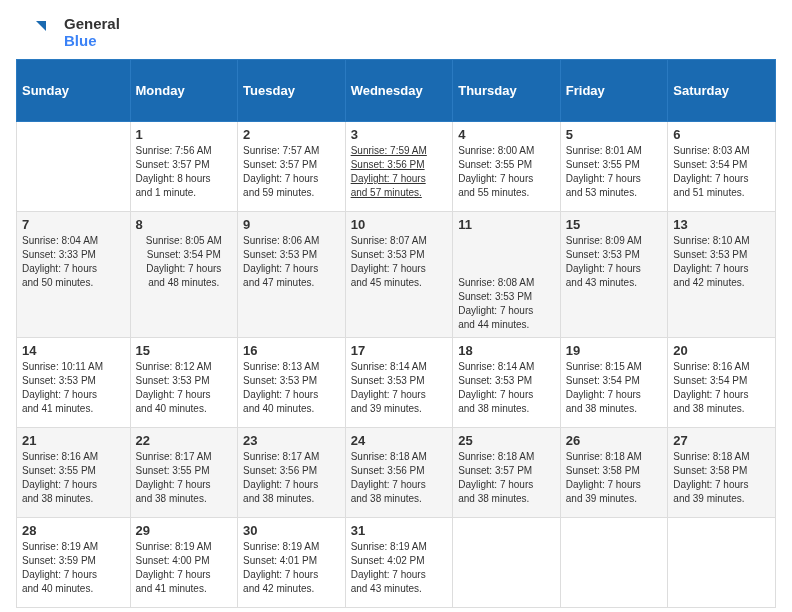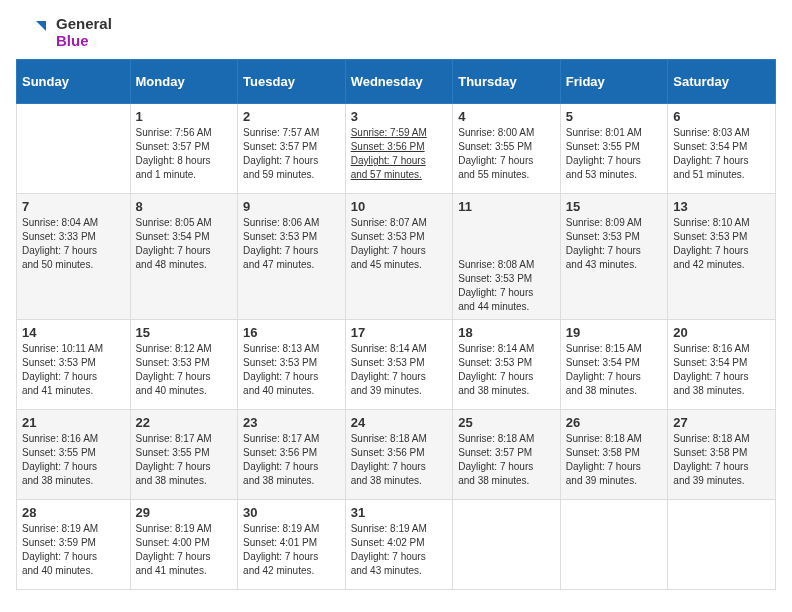--- a/index.html
+++ b/index.html
@@ -12,21 +12,21 @@
     }
     .header {
       display: flex;
       justify-content: space-between;
       align-items: flex-start;
       margin-bottom: 10px;
     }
     .logo {
       display: flex;
       align-items: center;
-      gap: 8px;
+      gap: 16px;
     }
     .title-section {
       text-align: right;
     }
     .month-title {
       font-size: 36px;
       font-weight: normal;
       color: #333;
     }
     .location {
@@ -36,21 +36,21 @@
     table {
       width: 100%;
       border-collapse: collapse;
       border: 1px solid #ccc;
     }
     thead tr {
       background-color: #1a6ab1;
       color: white;
     }
     thead th {
-      padding: 14px 5px;
+      padding: 23px 5px;
       font-size: 13px;
       font-weight: bold;
       text-align: left;
       border: 1px solid #2a7ac1;
     }
     tbody tr {
       vertical-align: top;
     }
     tbody tr:nth-child(odd) {
       background-color: #fff;
@@ -81,21 +81,21 @@
 </head>
 <body>
 
 <div class="header">
   <div class="logo">
   <svg width="32" height="32" viewBox="0 0 32 32">
     <path d="M20 4 L30 4 L30 14 Z" fill="#1a6ab1"></path>
   </svg>
   <div>
     <div style="font-size:15px;font-weight:bold;color:#333;line-height:1.1;">General</div>
-    <div style="font-size:15px;font-weight:bold;color:#a21caf;line-height:1.1;">Blue</div>
+    <div style="font-size:15px;font-weight:bold;color:#3b82f6;line-height:1.1;">Blue</div>
   </div>
 </div>
   <div class="title-section">
     <div class="month-title"></div>
     <div class="location"></div>
   </div>
 </div>
 
 <table>
   <thead>
@@ -158,21 +158,21 @@
       <tr>
         <td>
           <span class="day-number">7</span>
           <div class="day-info" style="white-space: pre-line;">Sunrise: 8:04 AM
 Sunset: 3:33 PM
 Daylight: 7 hours
 and 50 minutes.</div>
         </td>
         <td>
           <span class="day-number">8</span>
-          <div class="day-info" style="white-space: pre-line;">Sunrise: 8:05 AM
+          <div class="day-info" style="white-space: pre-line; text-align: center;">Sunrise: 8:05 AM
 Sunset: 3:54 PM
 Daylight: 7 hours
 and 48 minutes.</div>
         </td>
         <td>
           <span class="day-number">9</span>
           <div class="day-info" style="white-space: pre-line;">Sunrise: 8:06 AM
 Sunset: 3:53 PM
 Daylight: 7 hours
 and 47 minutes.</div>

